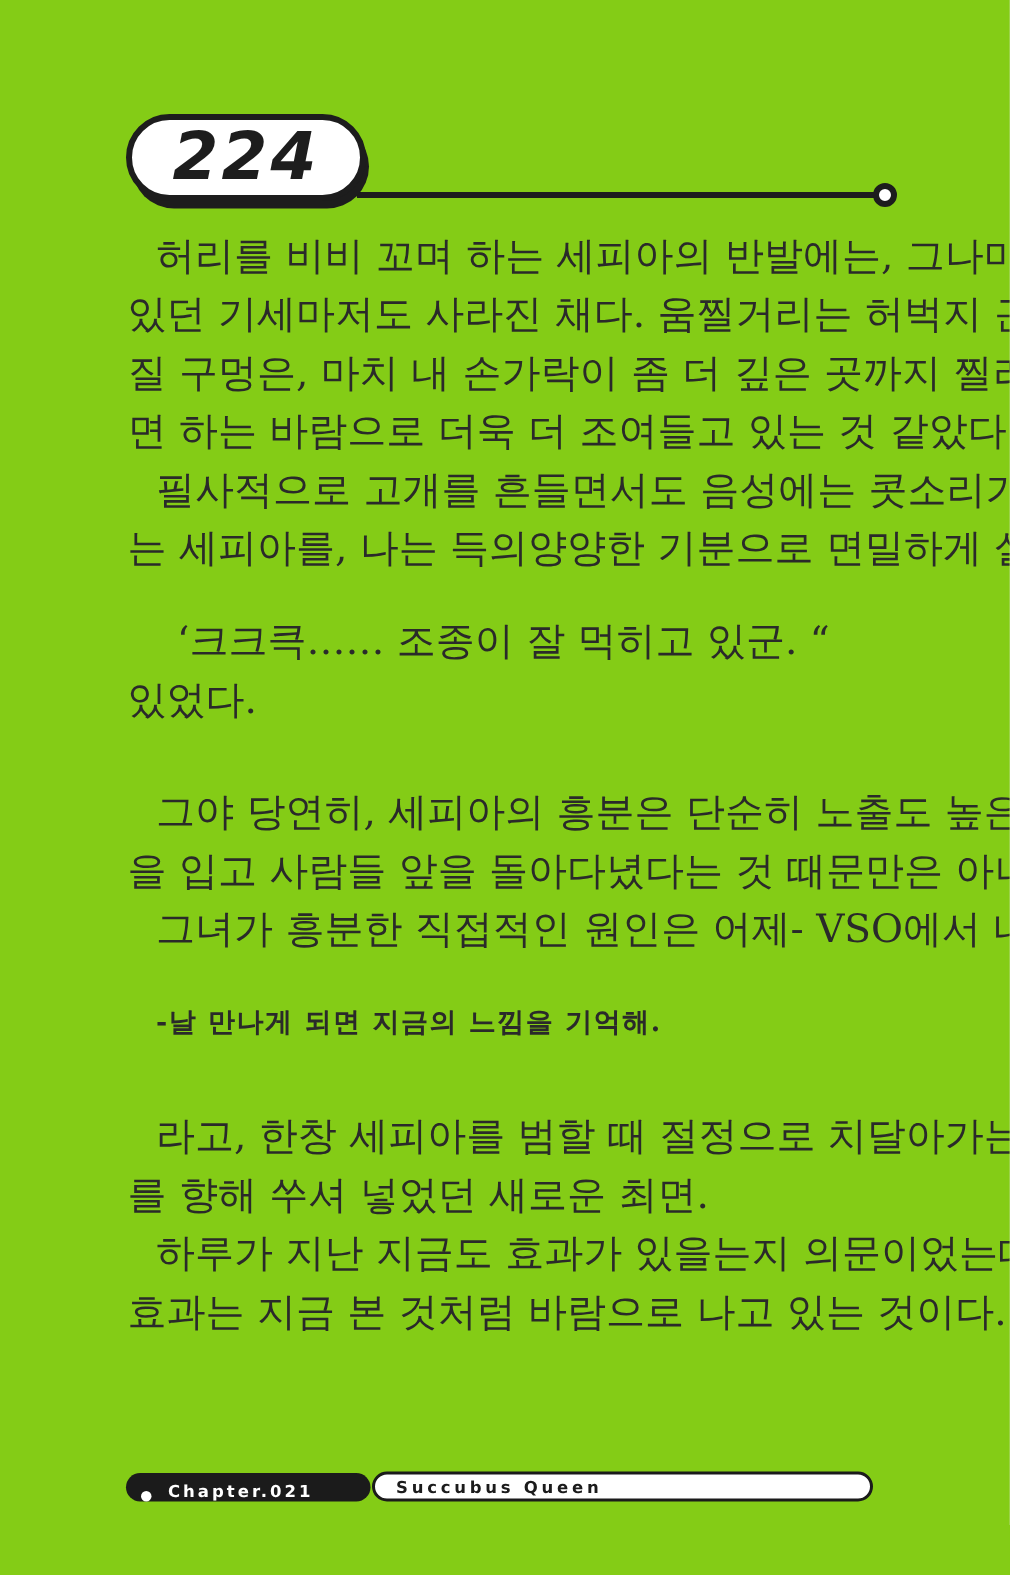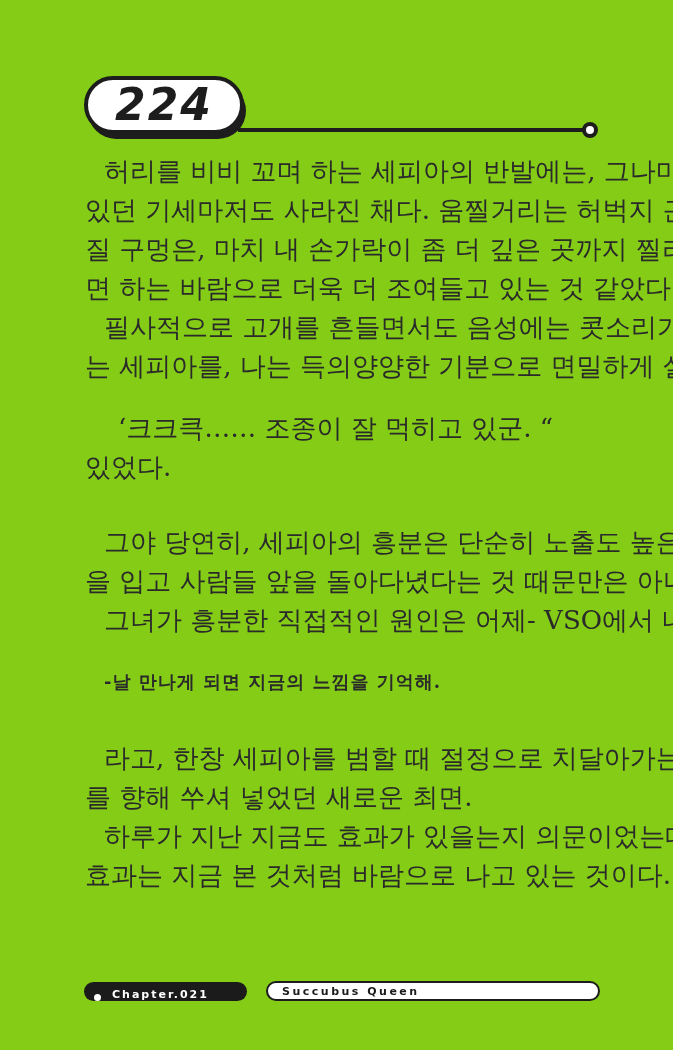--- a/index.html
+++ b/index.html
@@ -90,21 +90,21 @@
   }
   .footer-chapter .label{
     font-family:"DejaVu Sans","Liberation Sans",sans-serif;
     font-size:11px;font-weight:700;
     letter-spacing:2px;
     color:#ffffff;
     margin-left:11px;
     white-space:nowrap;
   }
   .footer-series{
-    position:absolute;left:266px;top:981px;
+    position:absolute;left:248px;top:981px;
     width:330px;height:16px;
     background:#ffffff;
     border:2px solid #1b1b1b;
     border-radius:11px;
     display:flex;align-items:center;
   }
   .footer-series .label{
     font-family:"DejaVu Sans","Liberation Sans",sans-serif;
     font-size:11px;font-weight:700;
     letter-spacing:2.5px;

